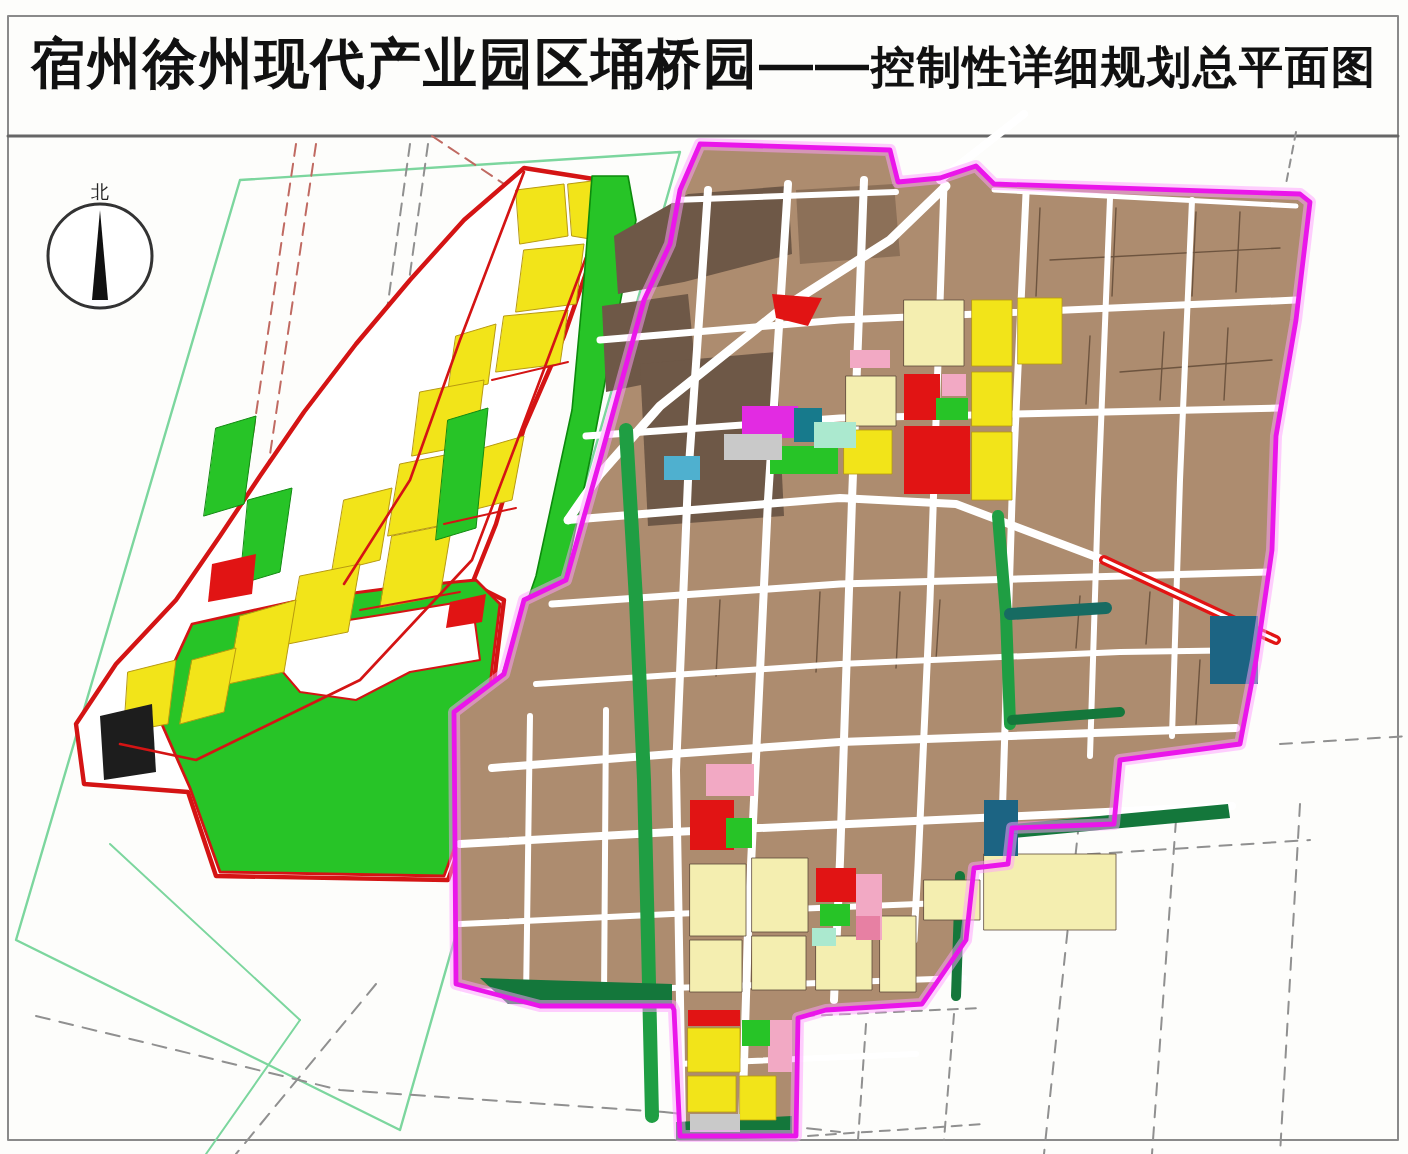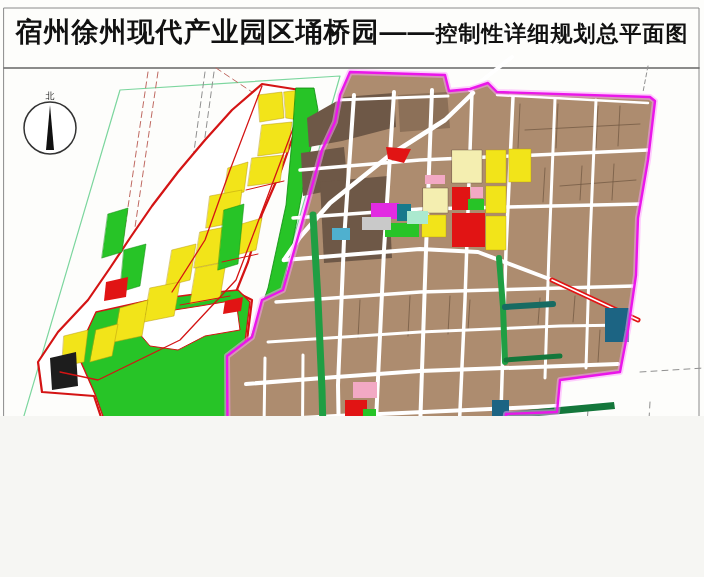--- a/index.html
+++ b/index.html
@@ -1,16 +1,16 @@
 <!DOCTYPE html>
 <html><head>
 <meta charset="utf-8">
 <style>
   html,body{margin:0;padding:0;background:#f6f6f3;}
-  .sheet{position:relative;width:704px;height:416px;background:#fdfdfb;overflow:hidden;
+  .sheet{position:relative;width:704px;height:577px;background:#fdfdfb;overflow:hidden;
          font-family:"Liberation Sans","DejaVu Sans",sans-serif;}
   .titlebar{position:absolute;top:14px;left:0;width:100%;text-align:center;color:#111;
             white-space:nowrap;z-index:3;}
   .title-main{font-size:27px;font-weight:700;letter-spacing:1px;}
   .title-sub{font-size:22px;font-weight:700;letter-spacing:1px;}
   svg.map{position:absolute;top:0;left:0;width:704px;height:577px;z-index:1;}
 </style>
 </head>
 <body>
 

